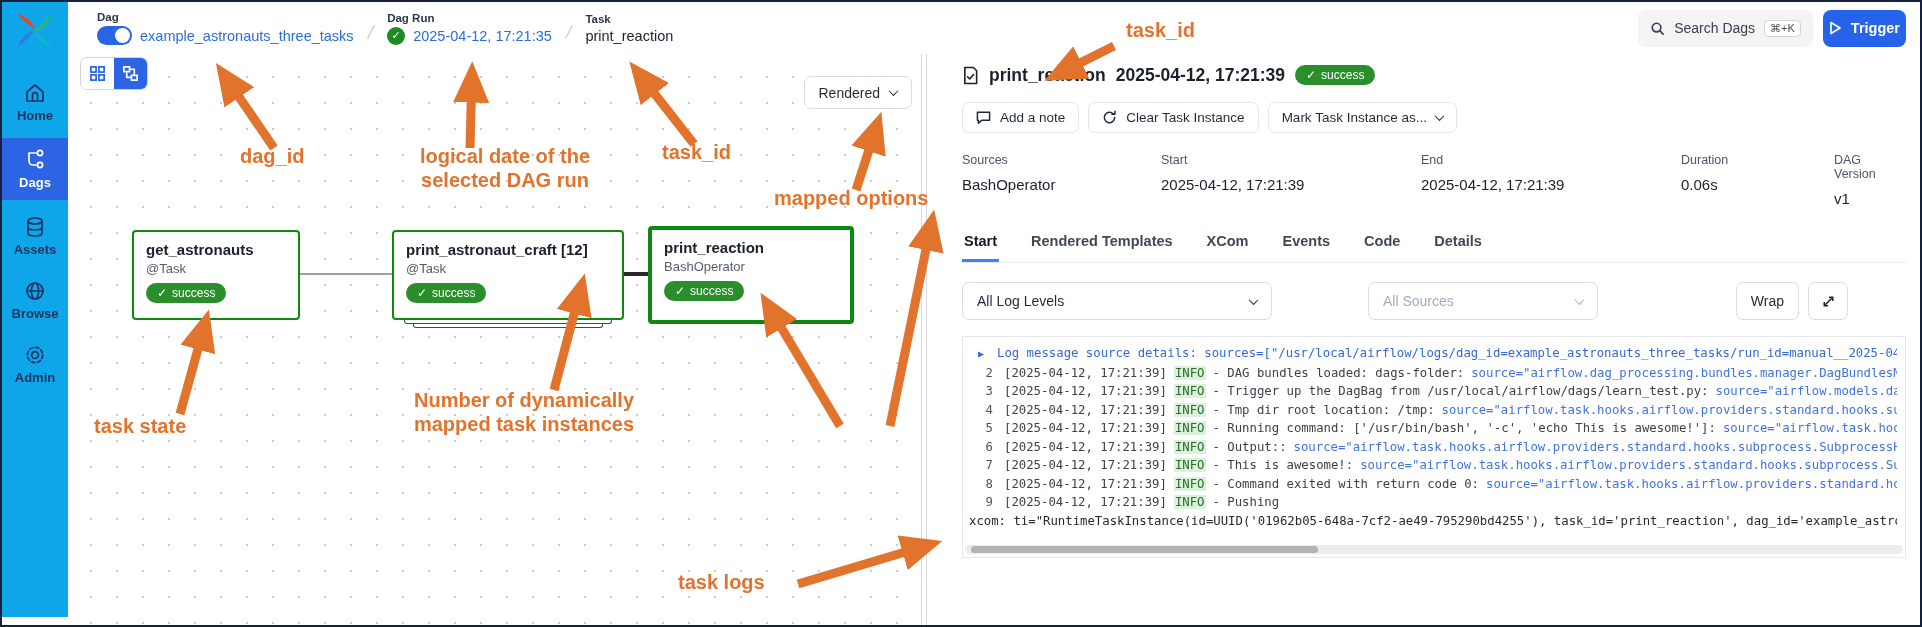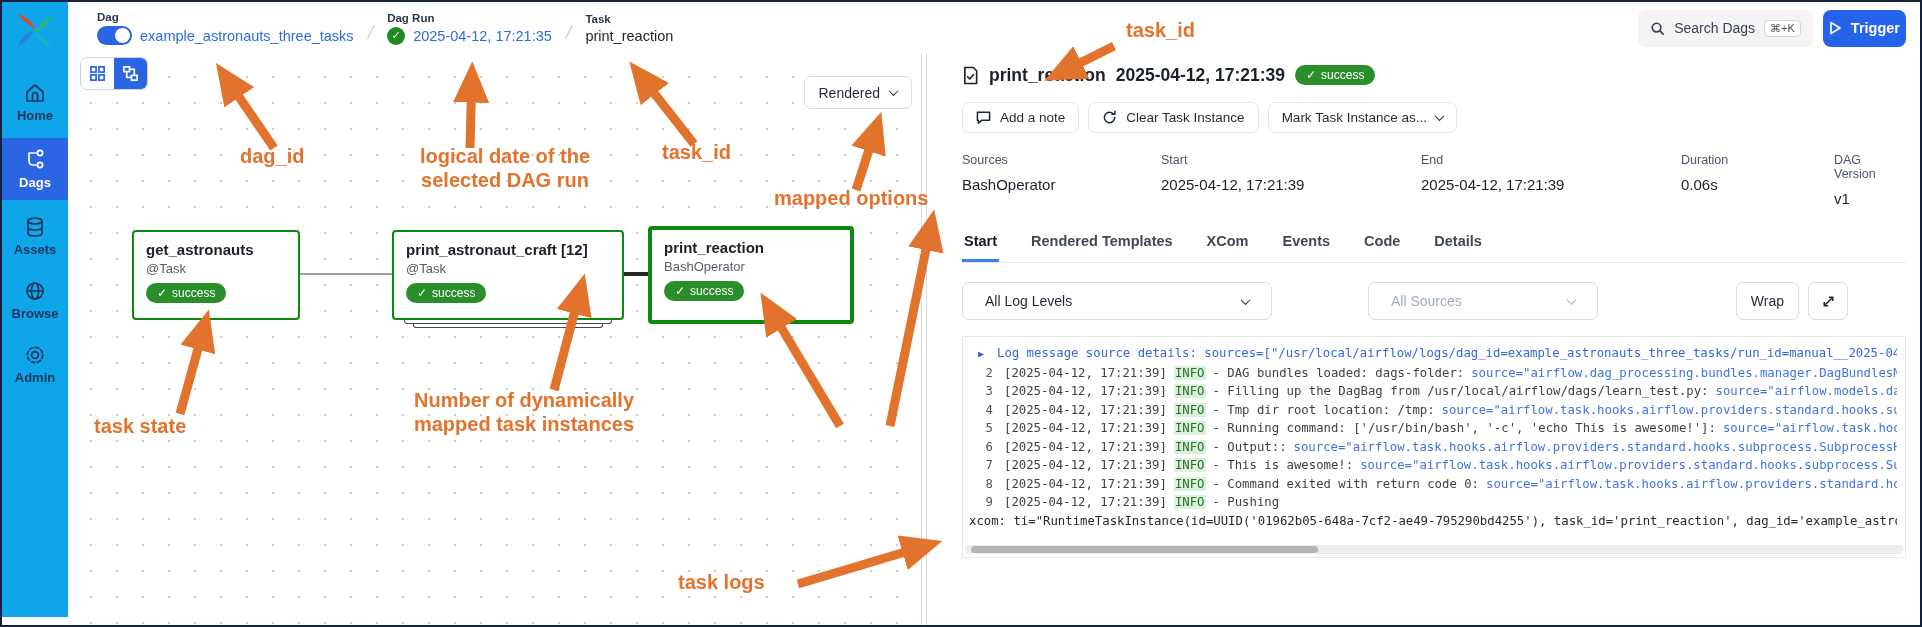--- a/index.html
+++ b/index.html
@@ -62,21 +62,21 @@
   .act-btn { display:flex; align-items:center; gap:9px; background:#fff; border:1px solid #e2e8f0; border-radius:7px; height:31px; padding:0 13px; font-size:13.5px; color:#1f2937; cursor:pointer; }
   .act-btn svg { width:15px; height:15px; stroke:#1f2937; fill:none; stroke-width:1.6; stroke-linecap:round; stroke-linejoin:round; }
   .ti-meta { display:flex; margin-top:20px; }
   .meta-col .ml { font-size:12.5px; color:#4a5568; margin-bottom:9px; }
   .meta-col .mv { font-size:15px; color:#1a202c; }
   .mc0{width:199px;} .mc1{width:260px;} .mc2{width:260px;} .mc3{width:153px;} .mc4{flex:1;}
   .tabs { display:flex; gap:30px; margin-top:26px; border-bottom:1px solid #e8ebf0; }
   .tab { font-size:14.5px; font-weight:700; color:#3f4854; padding:0 2px 10px 2px; cursor:pointer; border-bottom:3px solid transparent; }
   .tab.active { color:#111827; border-bottom-color:#3b82f6; }
   .log-controls { display:flex; align-items:center; margin-top:19px; }
-  .sel { display:flex; align-items:center; justify-content:space-between; border:1px solid #d9dce1; border-radius:7px; height:38px; padding:0 22px; font-size:14px; cursor:pointer; background:#fff; }
+  .sel { display:flex; align-items:center; justify-content:space-between; border:1px solid #d9dce1; border-radius:7px; height:38px; padding:0 14px; font-size:14px; cursor:pointer; background:#fff; }
   .sel-levels { width:310px; color:#1f2937; }
   .sel-sources { width:230px; margin-left:96px; color:#a0aec0; }
   .wrap-btn { margin-left:auto; border:1px solid #d9dce1; border-radius:7px; height:38px; padding:0 14px; font-size:14px; color:#1f2937; background:#fff; cursor:pointer; }
   .expand-btn { margin-left:9px; margin-right:58px; border:1px solid #d9dce1; border-radius:7px; height:38px; width:40px; display:flex; align-items:center; justify-content:center; background:#fff; cursor:pointer; }
   .expand-btn svg { width:15px; height:15px; stroke:#1f2937; fill:#1f2937; stroke-width:1.6; }
 
   .logbox { position:relative; margin-top:16px; margin-right:0; border:1px solid #e4e7ec; background:#fff; height:222px; font-family:"DejaVu Sans Mono",monospace; font-size:12.3px; line-height:18.5px; padding:7px 8px 0 6px; overflow:hidden; white-space:nowrap; }
   .logline { white-space:pre; overflow:hidden; }
   .lnum { display:inline-block; width:24px; text-align:right; margin-right:11px; color:#4b5563; }
   .ltime { color:#3c4149; margin-right:7px; }
@@ -329,21 +329,21 @@
             <path d="M8.5 3.5 H12.5 V7.5" stroke="#1f2937" stroke-width="1.7" fill="none"></path>
             <path d="M3.5 8.5 V12.5 H7.5" stroke="#1f2937" stroke-width="1.7" fill="none"></path>
           </svg>
       </button>
     </div>
 
     <div class="logbox">
       <div class="logline loghead"><span class="hcaret">▶</span><span>Log message source details: sources=["/usr/local/airflow/logs/dag_id=example_astronauts_three_tasks/run_id=manual__2025-04-12T1</span></div>
 
       <div class="logline"><span class="lnum">2</span><span class="ltime">[2025-04-12, 17:21:39]</span><span class="linfo">INFO</span><span class="lmsg">- DAG bundles loaded: dags-folder:</span><span class="llink">source="airflow.dag_processing.bundles.manager.DagBundlesMa</span></div>
-      <div class="logline"><span class="lnum">3</span><span class="ltime">[2025-04-12, 17:21:39]</span><span class="linfo">INFO</span><span class="lmsg">- Filling up the DagBag from /usr/local/airflow/dags/learn_test.py:</span><span class="llink">source="airflow.models.dag</span></div>
+      <div class="logline"><span class="lnum">3</span><span class="ltime">[2025-04-12, 17:21:39]</span><span class="linfo">INFO</span><span class="lmsg">- Trigger up the DagBag from /usr/local/airflow/dags/learn_test.py:</span><span class="llink">source="airflow.models.dag</span></div>
       <div class="logline"><span class="lnum">4</span><span class="ltime">[2025-04-12, 17:21:39]</span><span class="linfo">INFO</span><span class="lmsg">- Tmp dir root location: /tmp:</span><span class="llink">source="airflow.task.hooks.airflow.providers.standard.hooks.sub</span></div>
       <div class="logline"><span class="lnum">5</span><span class="ltime">[2025-04-12, 17:21:39]</span><span class="linfo">INFO</span><span class="lmsg">- Running command: ['/usr/bin/bash', '-c', 'echo This is awesome!']:</span><span class="llink">source="airflow.task.hook</span></div>
       <div class="logline"><span class="lnum">6</span><span class="ltime">[2025-04-12, 17:21:39]</span><span class="linfo">INFO</span><span class="lmsg">- Output::</span><span class="llink">source="airflow.task.hooks.airflow.providers.standard.hooks.subprocess.SubprocessHo</span></div>
       <div class="logline"><span class="lnum">7</span><span class="ltime">[2025-04-12, 17:21:39]</span><span class="linfo">INFO</span><span class="lmsg">- This is awesome!:</span><span class="llink">source="airflow.task.hooks.airflow.providers.standard.hooks.subprocess.Sub</span></div>
       <div class="logline"><span class="lnum">8</span><span class="ltime">[2025-04-12, 17:21:39]</span><span class="linfo">INFO</span><span class="lmsg">- Command exited with return code 0:</span><span class="llink">source="airflow.task.hooks.airflow.providers.standard.hoo</span></div>
       <div class="logline"><span class="lnum">9</span><span class="ltime">[2025-04-12, 17:21:39]</span><span class="linfo">INFO</span><span class="lmsg">- Pushing</span><span class="llink"></span></div>
 
       <div class="logline lxcom">xcom: ti="RuntimeTaskInstance(id=UUID('01962b05-648a-7cf2-ae49-795290bd4255'), task_id='print_reaction', dag_id='example_astronau</div>
 
       <div class="log-scrollbar">

